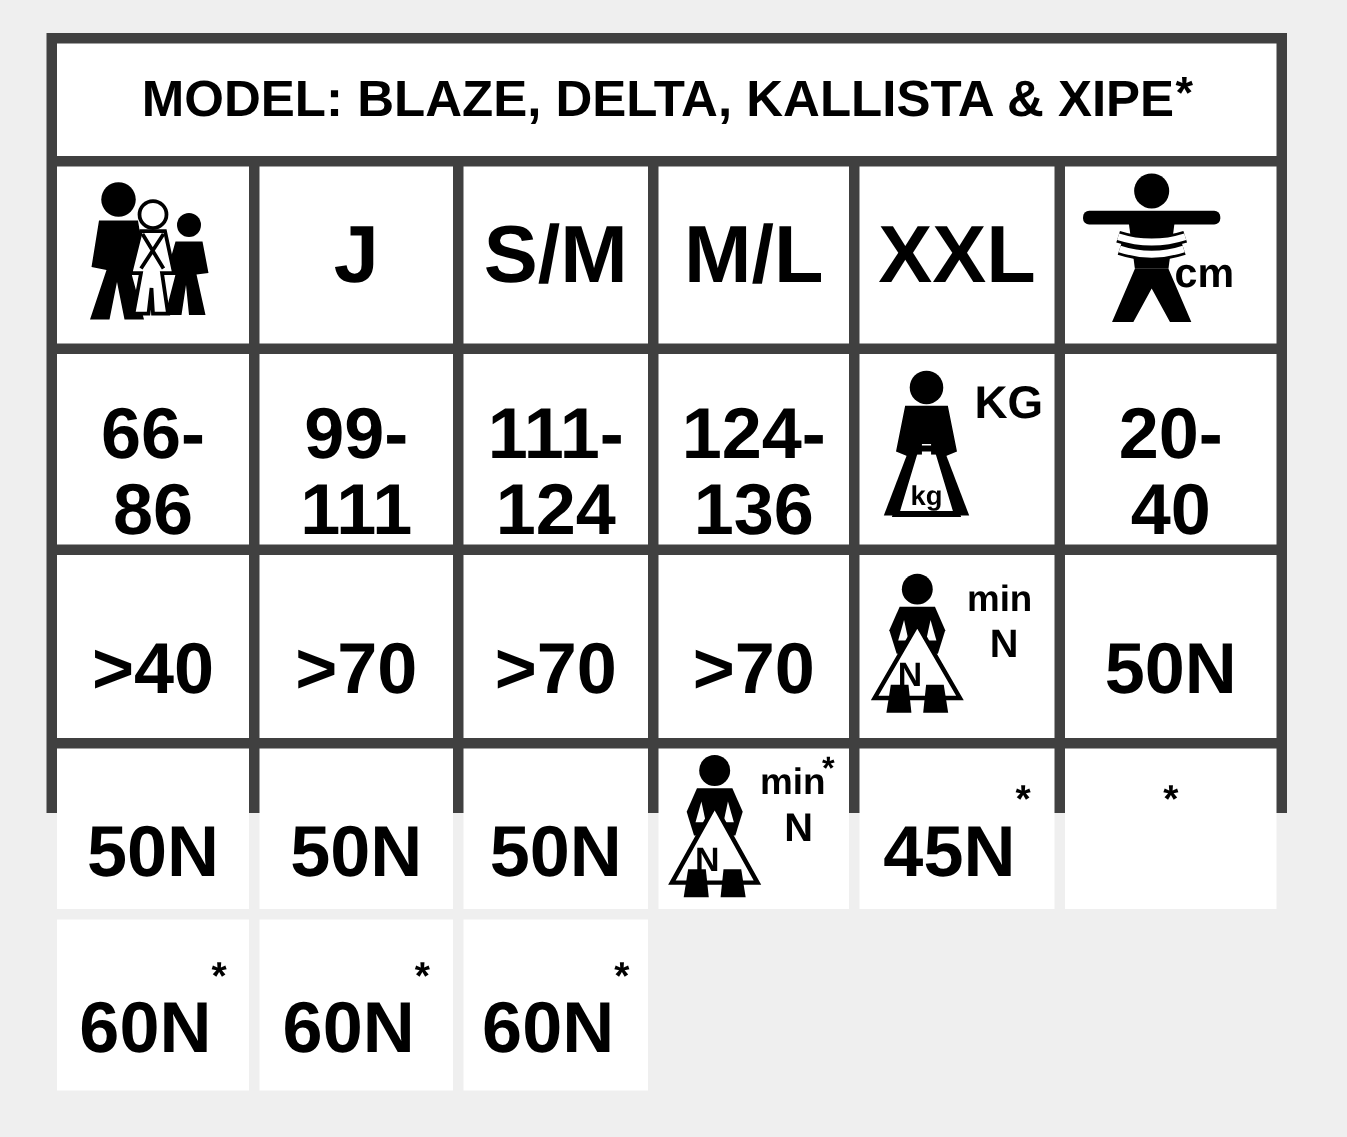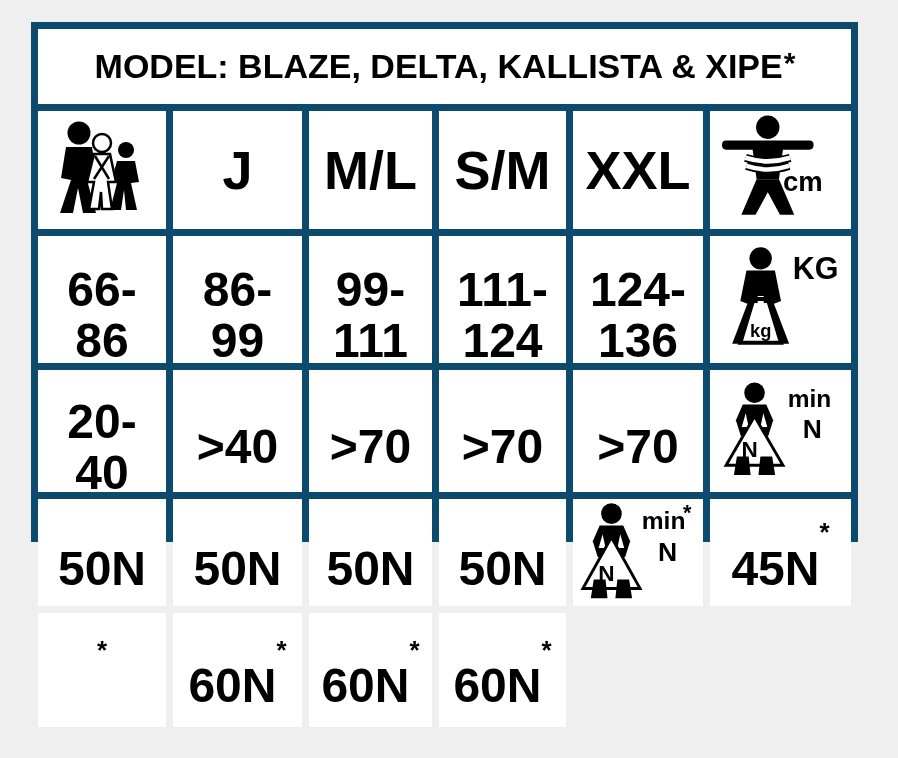--- a/index.html
+++ b/index.html
@@ -9,21 +9,21 @@
     font-family:"Liberation Sans",sans-serif;
     font-weight:bold;
     color:#000;
     position:relative;
     overflow:hidden;
   }
   .tbl{
     position:absolute;left:31px;top:22px;
     width:827px;height:520px;
     box-sizing:border-box;
-    background:#0c4a6e;
+    background:#404040;
     display:grid;
     grid-template-columns:128px 129px 123px 127px 130px 141px;
     grid-template-rows:75px 118px 127px 122px 107px 114px;
     gap:7px;
     padding:7px;
   }
   .cell{
     background:#fff;
     display:flex;
     align-items:center;
@@ -81,44 +81,40 @@
       <circle cx="74" cy="30" r="8"></circle>
       <path d="M65,41 L83,41 L87,62 L79,63 L85,90 L74,90 L72,70 L69,90 L58,90 L65,63 L59,62 Z"></path>
       <g fill="#fff" stroke="#000" stroke-width="2.5">
         <circle cx="50" cy="23" r="9"></circle>
         <path d="M42,34 L58,34 L64,62 L56,62 L60,89 L50,89 L49,72 L47,89 L37,89 L42,62 L35,62 Z"></path>
       </g>
       <path d="M43,36 L57,59 M57,36 L42,59" stroke="#000" stroke-width="2.5" fill="none"></path>
     </svg>
   </div>
   <div class="cell size-cell">J</div>
+  <div class="cell size-cell">S/M</div>
   <div class="cell size-cell">M/L</div>
-  <div class="cell size-cell">S/M</div>
   <div class="cell size-cell">XXL</div>
 
   <div class="cell icon-cell">
     <svg width="122" height="112" viewBox="0 0 120 110">
       <circle cx="47" cy="13" r="11.5"></circle>
       <rect x="2" y="26" width="90" height="9" rx="4"></rect>
       <path d="M32,34 L62,34 L58,64 L36,64 Z"></path>
       <path d="M25,43 Q47,50 69,43" fill="none" stroke="#000" stroke-width="8"></path>
       <path d="M25,43 Q47,50 69,43" fill="none" stroke="#fff" stroke-width="4.5"></path>
       <path d="M26,51 Q47,58 68,51" fill="none" stroke="#000" stroke-width="8"></path>
       <path d="M26,51 Q47,58 68,51" fill="none" stroke="#fff" stroke-width="4.5"></path>
       <path d="M36,64 L58,64 L73,99 L59,99 L47,77 L35,99 L21,99 Z"></path>
       <text x="62" y="76" font-size="27">cm</text>
     </svg>
   </div>
   <div class="cell">
       <span class="val">66-
 86</span>
-    </div>
-  <div class="cell">
-      <span class="val">86-
-99</span>
     </div>
   <div class="cell">
       <span class="val">99-
 111</span>
     </div>
   <div class="cell">
       <span class="val">111-
 124</span>
     </div>
   <div class="cell">

